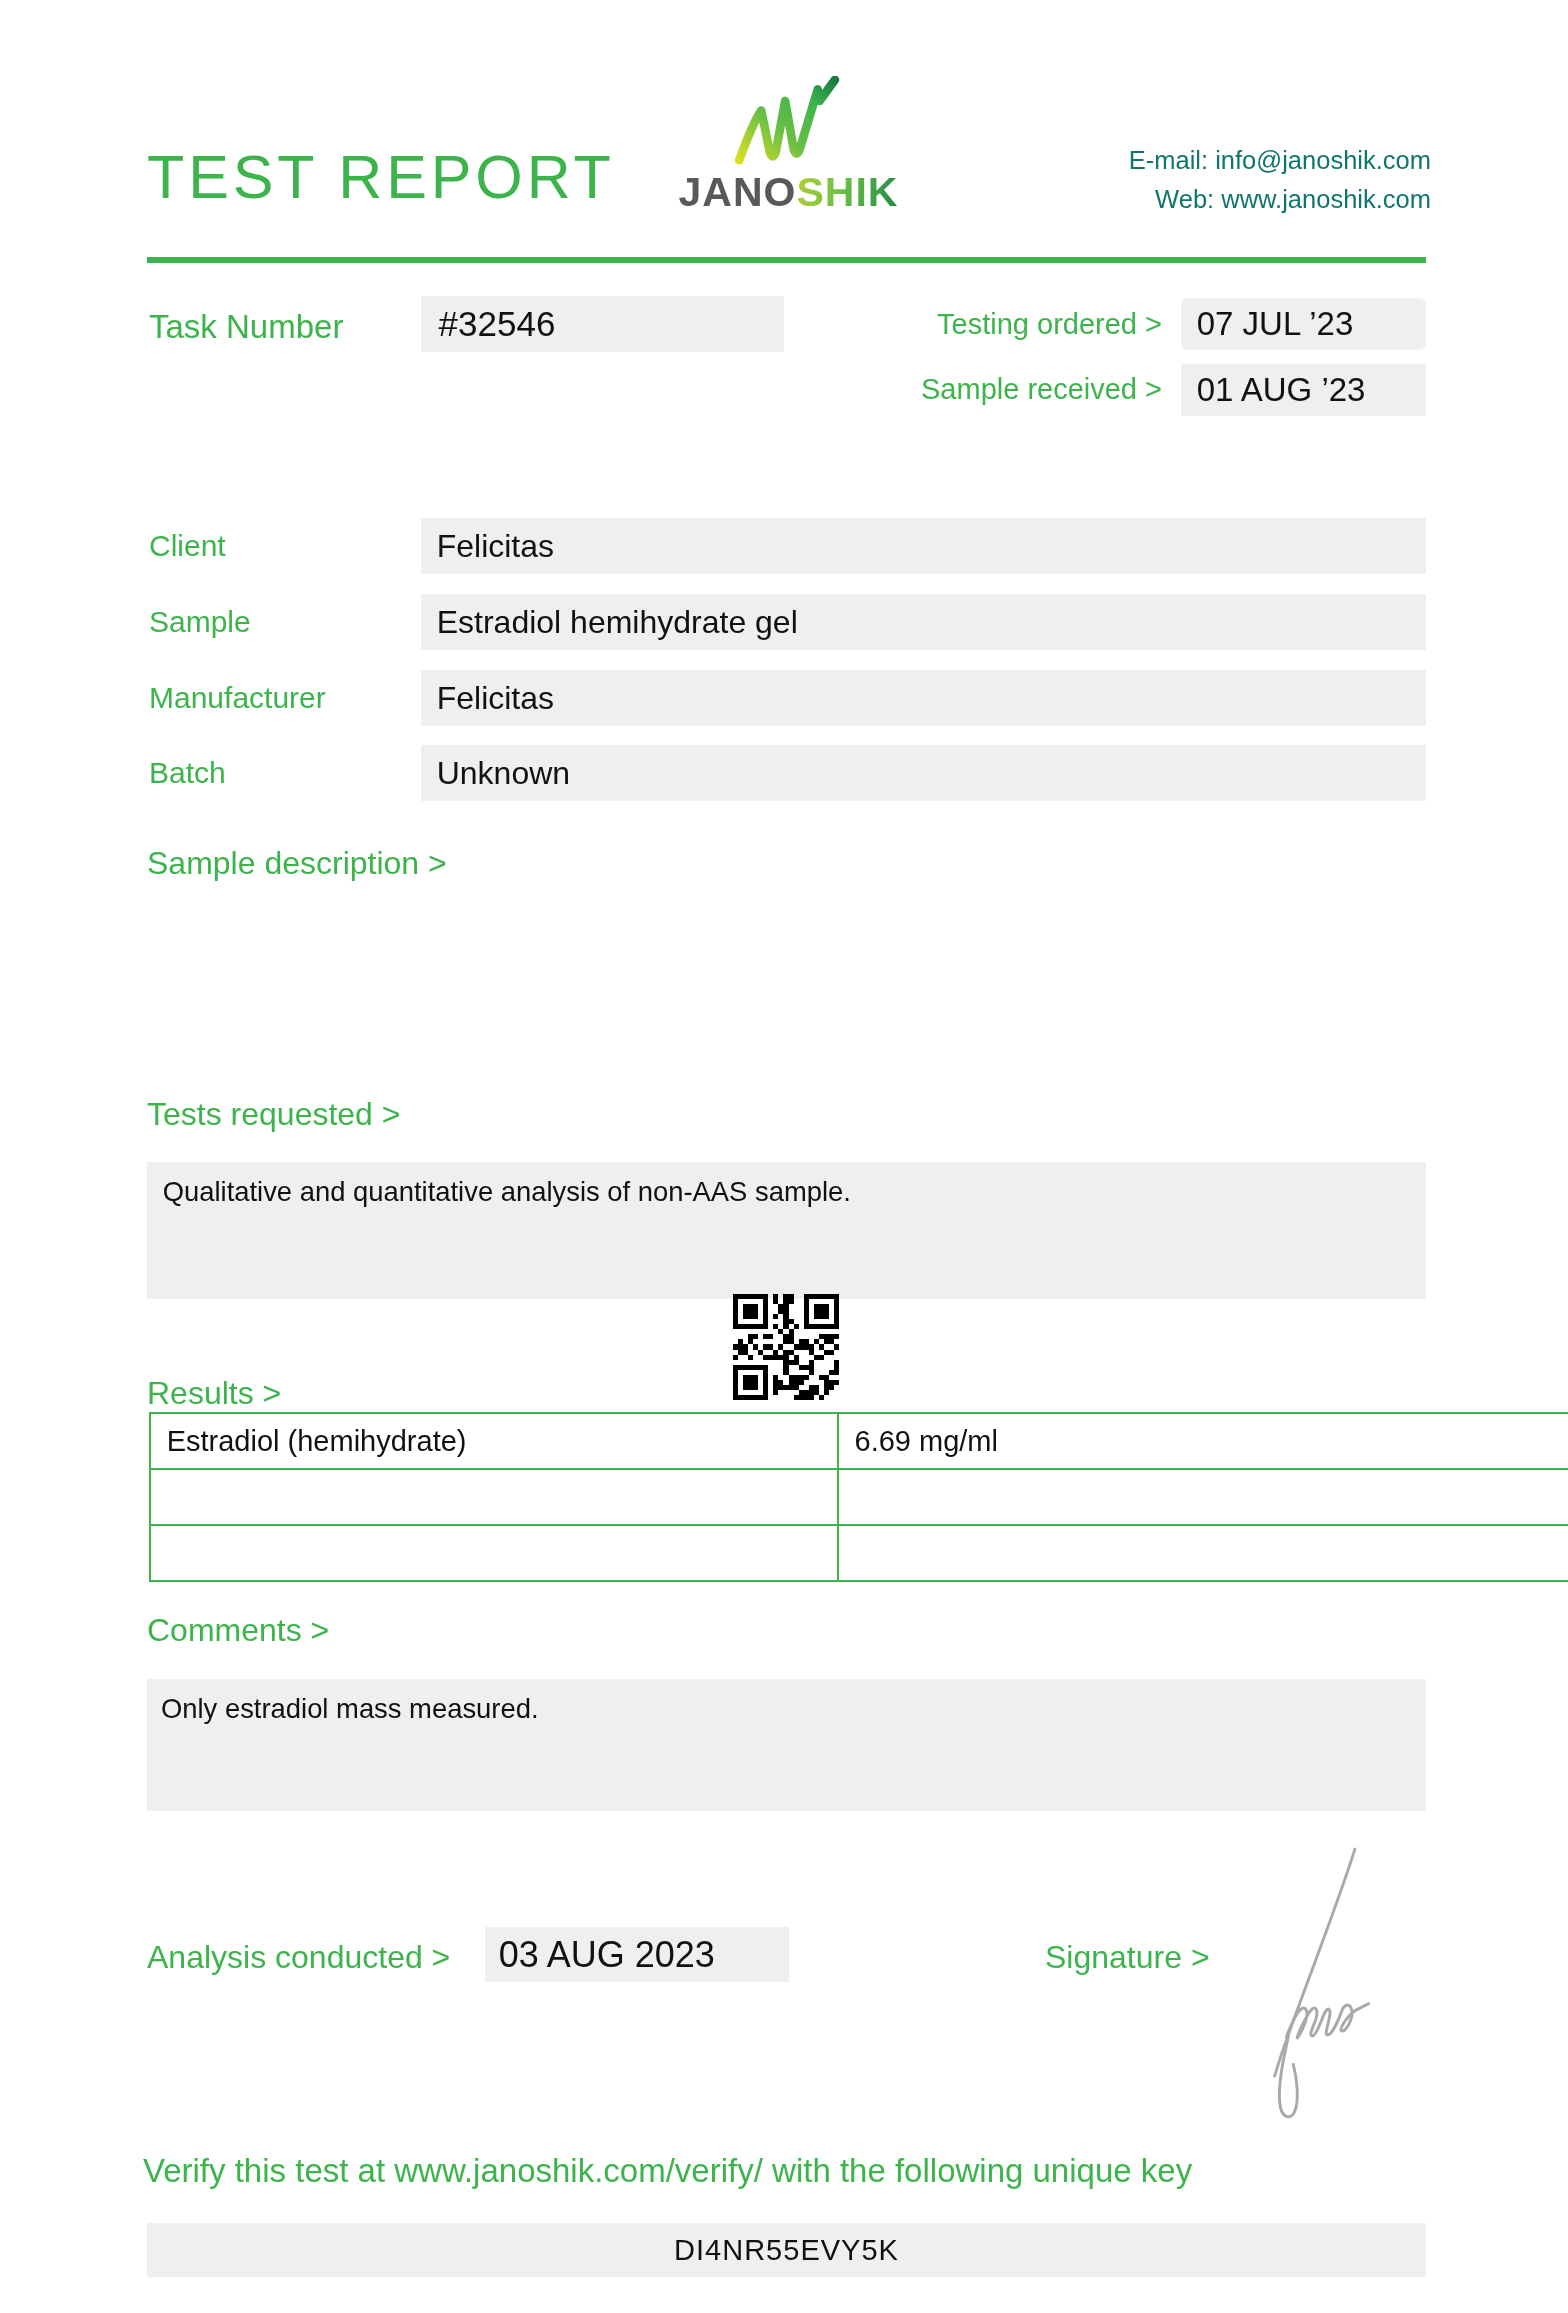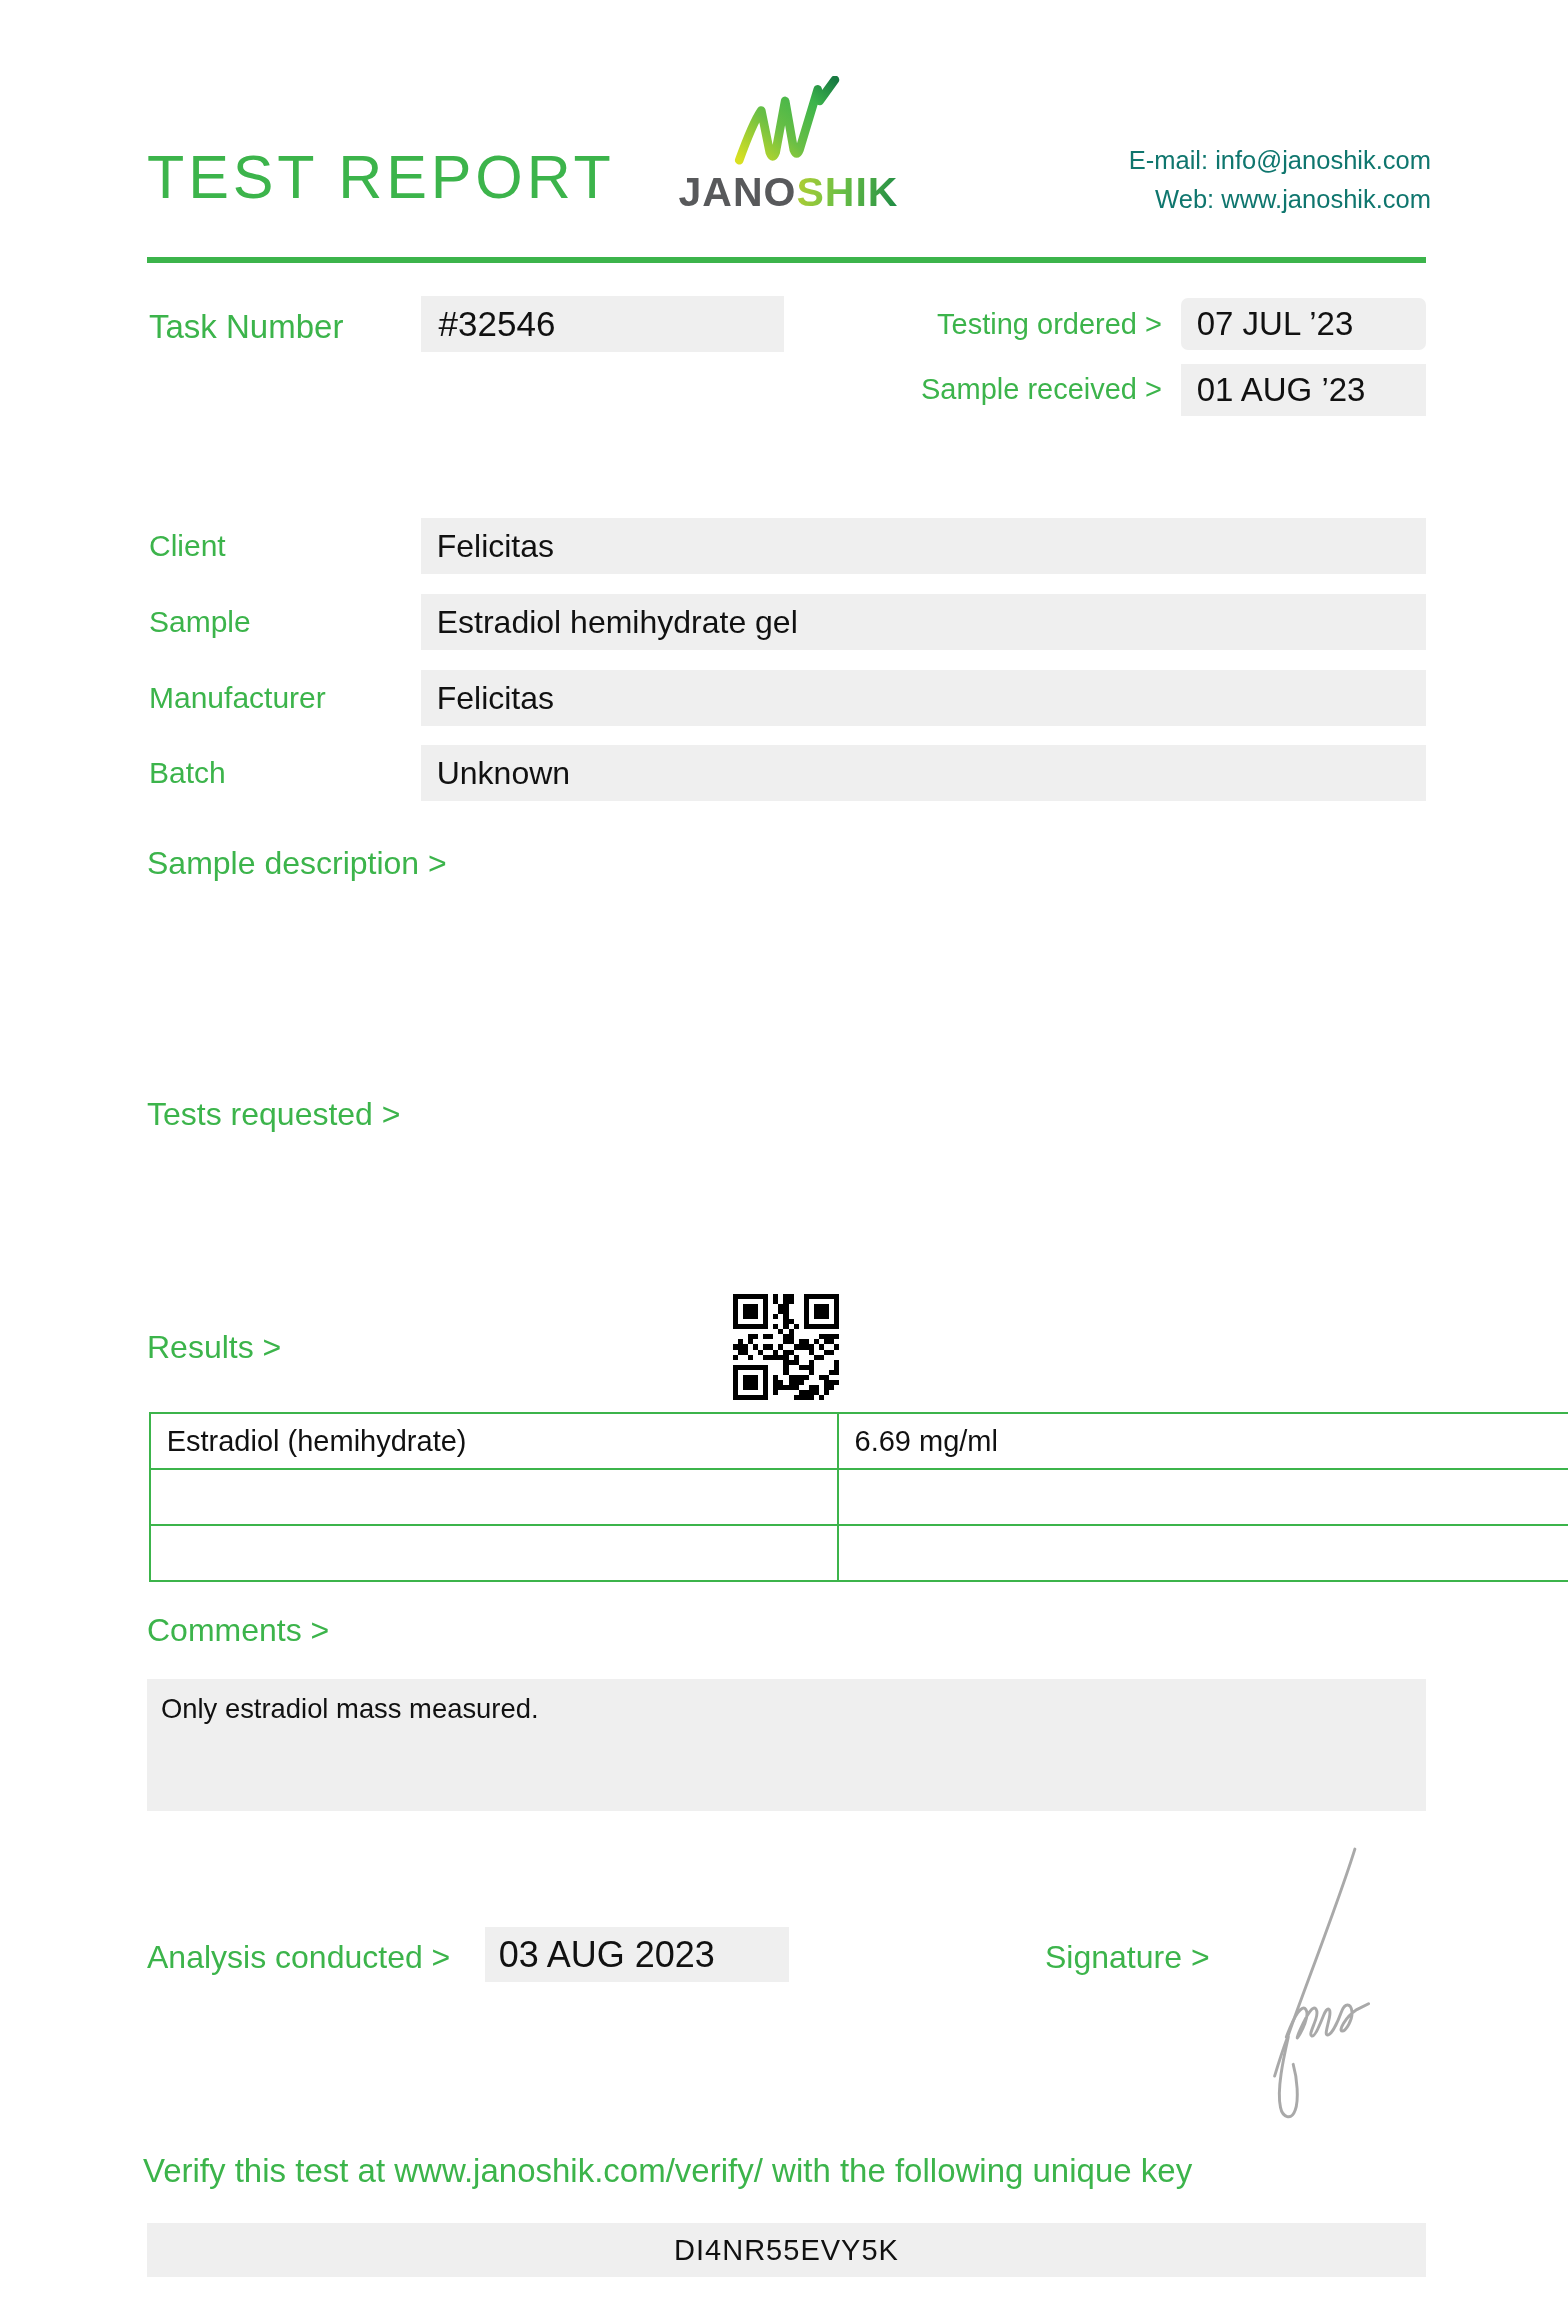--- a/index.html
+++ b/index.html
@@ -53,21 +53,21 @@
 
   
   .sec-heading { position:absolute; left:147px; font-size:32px; color:#3cb44b; white-space:nowrap; }
   .sec-box { position:absolute; left:147px; right:142px; background:#efefef;
     font-size:27.4px; color:#111; padding:13.7px 15.7px; box-sizing:border-box; }
 
   .h-sample   { top:845px; }
   .b-sample   { top:912px;  height:137px; }
   .h-tests    { top:1096px; }
   .b-tests    { top:1162px; height:137px; }
-  .h-results  { top:1329px; }
+  .h-results  { top:1375px; }
   .h-comments { top:1612px; }
   .b-comments { top:1679px; height:132px;padding-left:14px; }
 
   
   .qr { position:absolute; left:732px; top:1294px; width:108px; height:106px; }
 
   
   .results-table { position:absolute; left:149px; right:128px; top:1400px;
     border:2.9px solid #3cb44b; border-collapse:collapse; table-layout:fixed; width:1435px;margin-top:12px; }
   .results-table td { border:2px solid #3cb44b; height:54px;
@@ -141,20 +141,23 @@
     </div>
     <div class="info-row">
       <div class="info-label">Batch</div>
       <div class="info-value">Unknown</div>
     </div>
   </div>
 
   <div class="sec-heading h-sample">Sample description &gt;</div>
 
   <div class="sec-heading h-tests">Tests requested &gt;</div>
+  <div class="sec-box b-tests">
+    <span>Qualitative and quantitative analysis of non-AAS sample.</span>
+  </div>
 
   <svg class="qr" id="qr" viewBox="0 0 21 21" shape-rendering="crispEdges">
       <rect x="0" y="0" width="1" height="1" fill="#000"></rect>
       <rect x="1" y="0" width="1" height="1" fill="#000"></rect>
       <rect x="2" y="0" width="1" height="1" fill="#000"></rect>
       <rect x="3" y="0" width="1" height="1" fill="#000"></rect>
       <rect x="4" y="0" width="1" height="1" fill="#000"></rect>
       <rect x="5" y="0" width="1" height="1" fill="#000"></rect>
       <rect x="6" y="0" width="1" height="1" fill="#000"></rect>
       <rect x="8" y="0" width="1" height="1" fill="#000"></rect>

